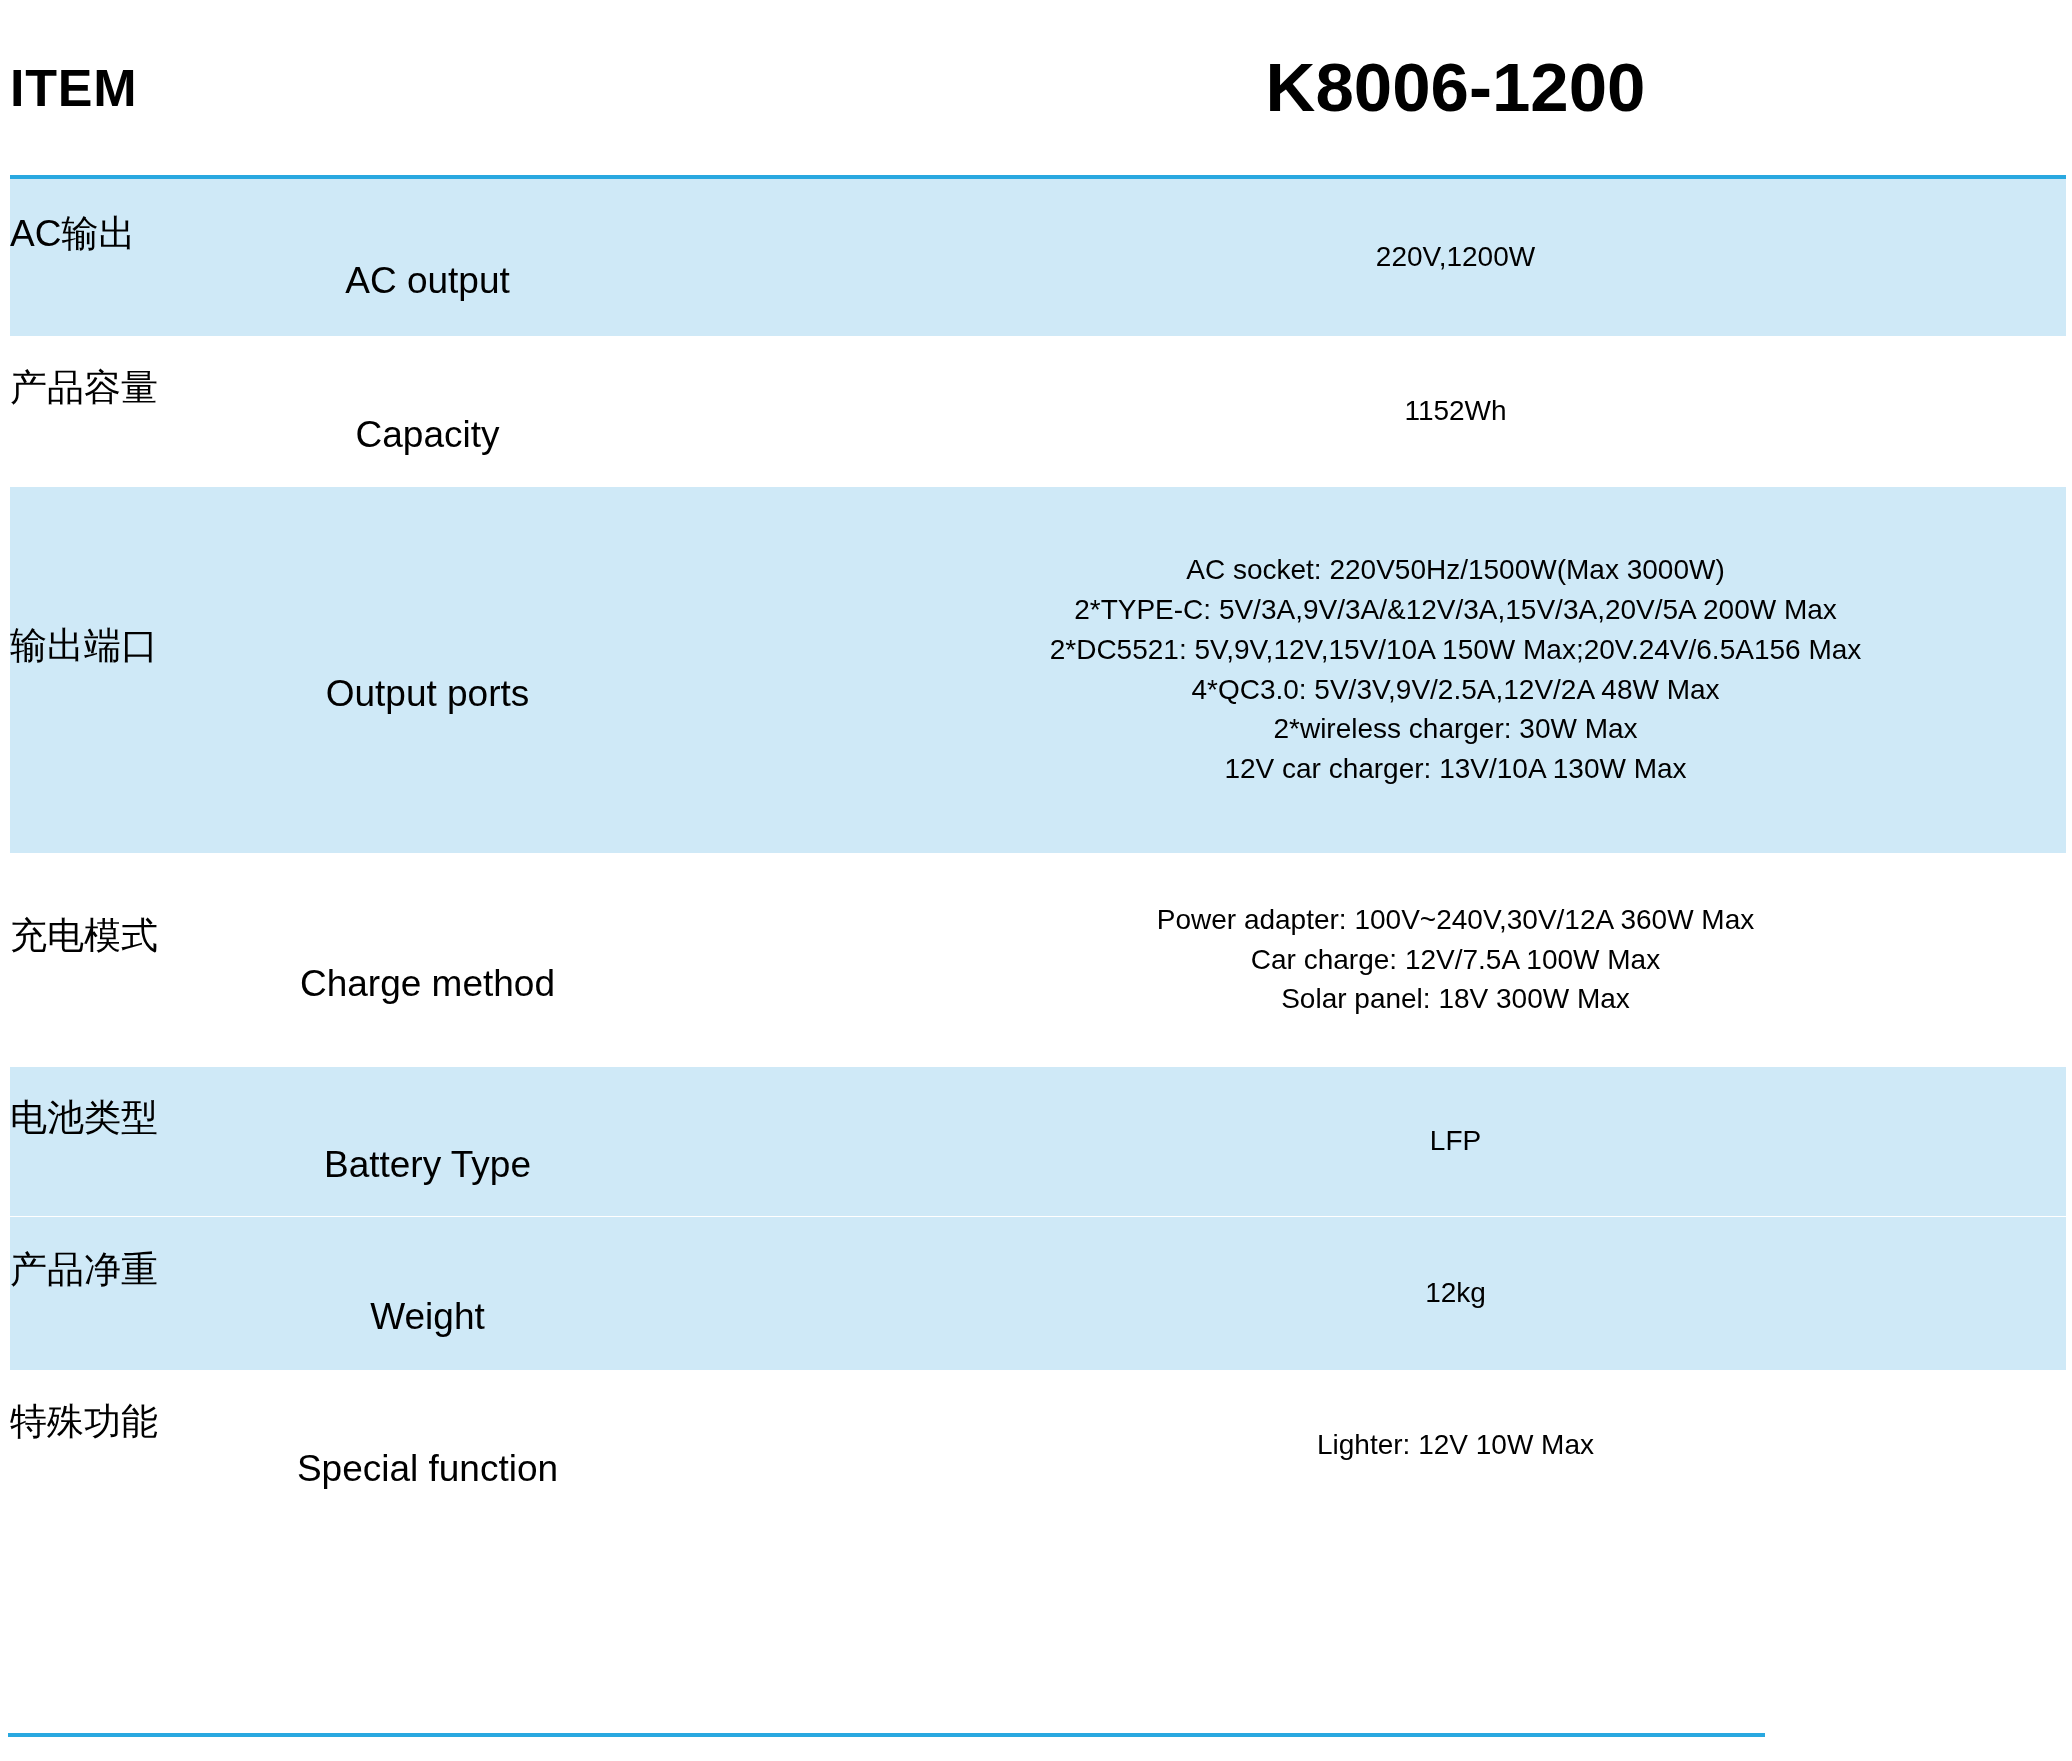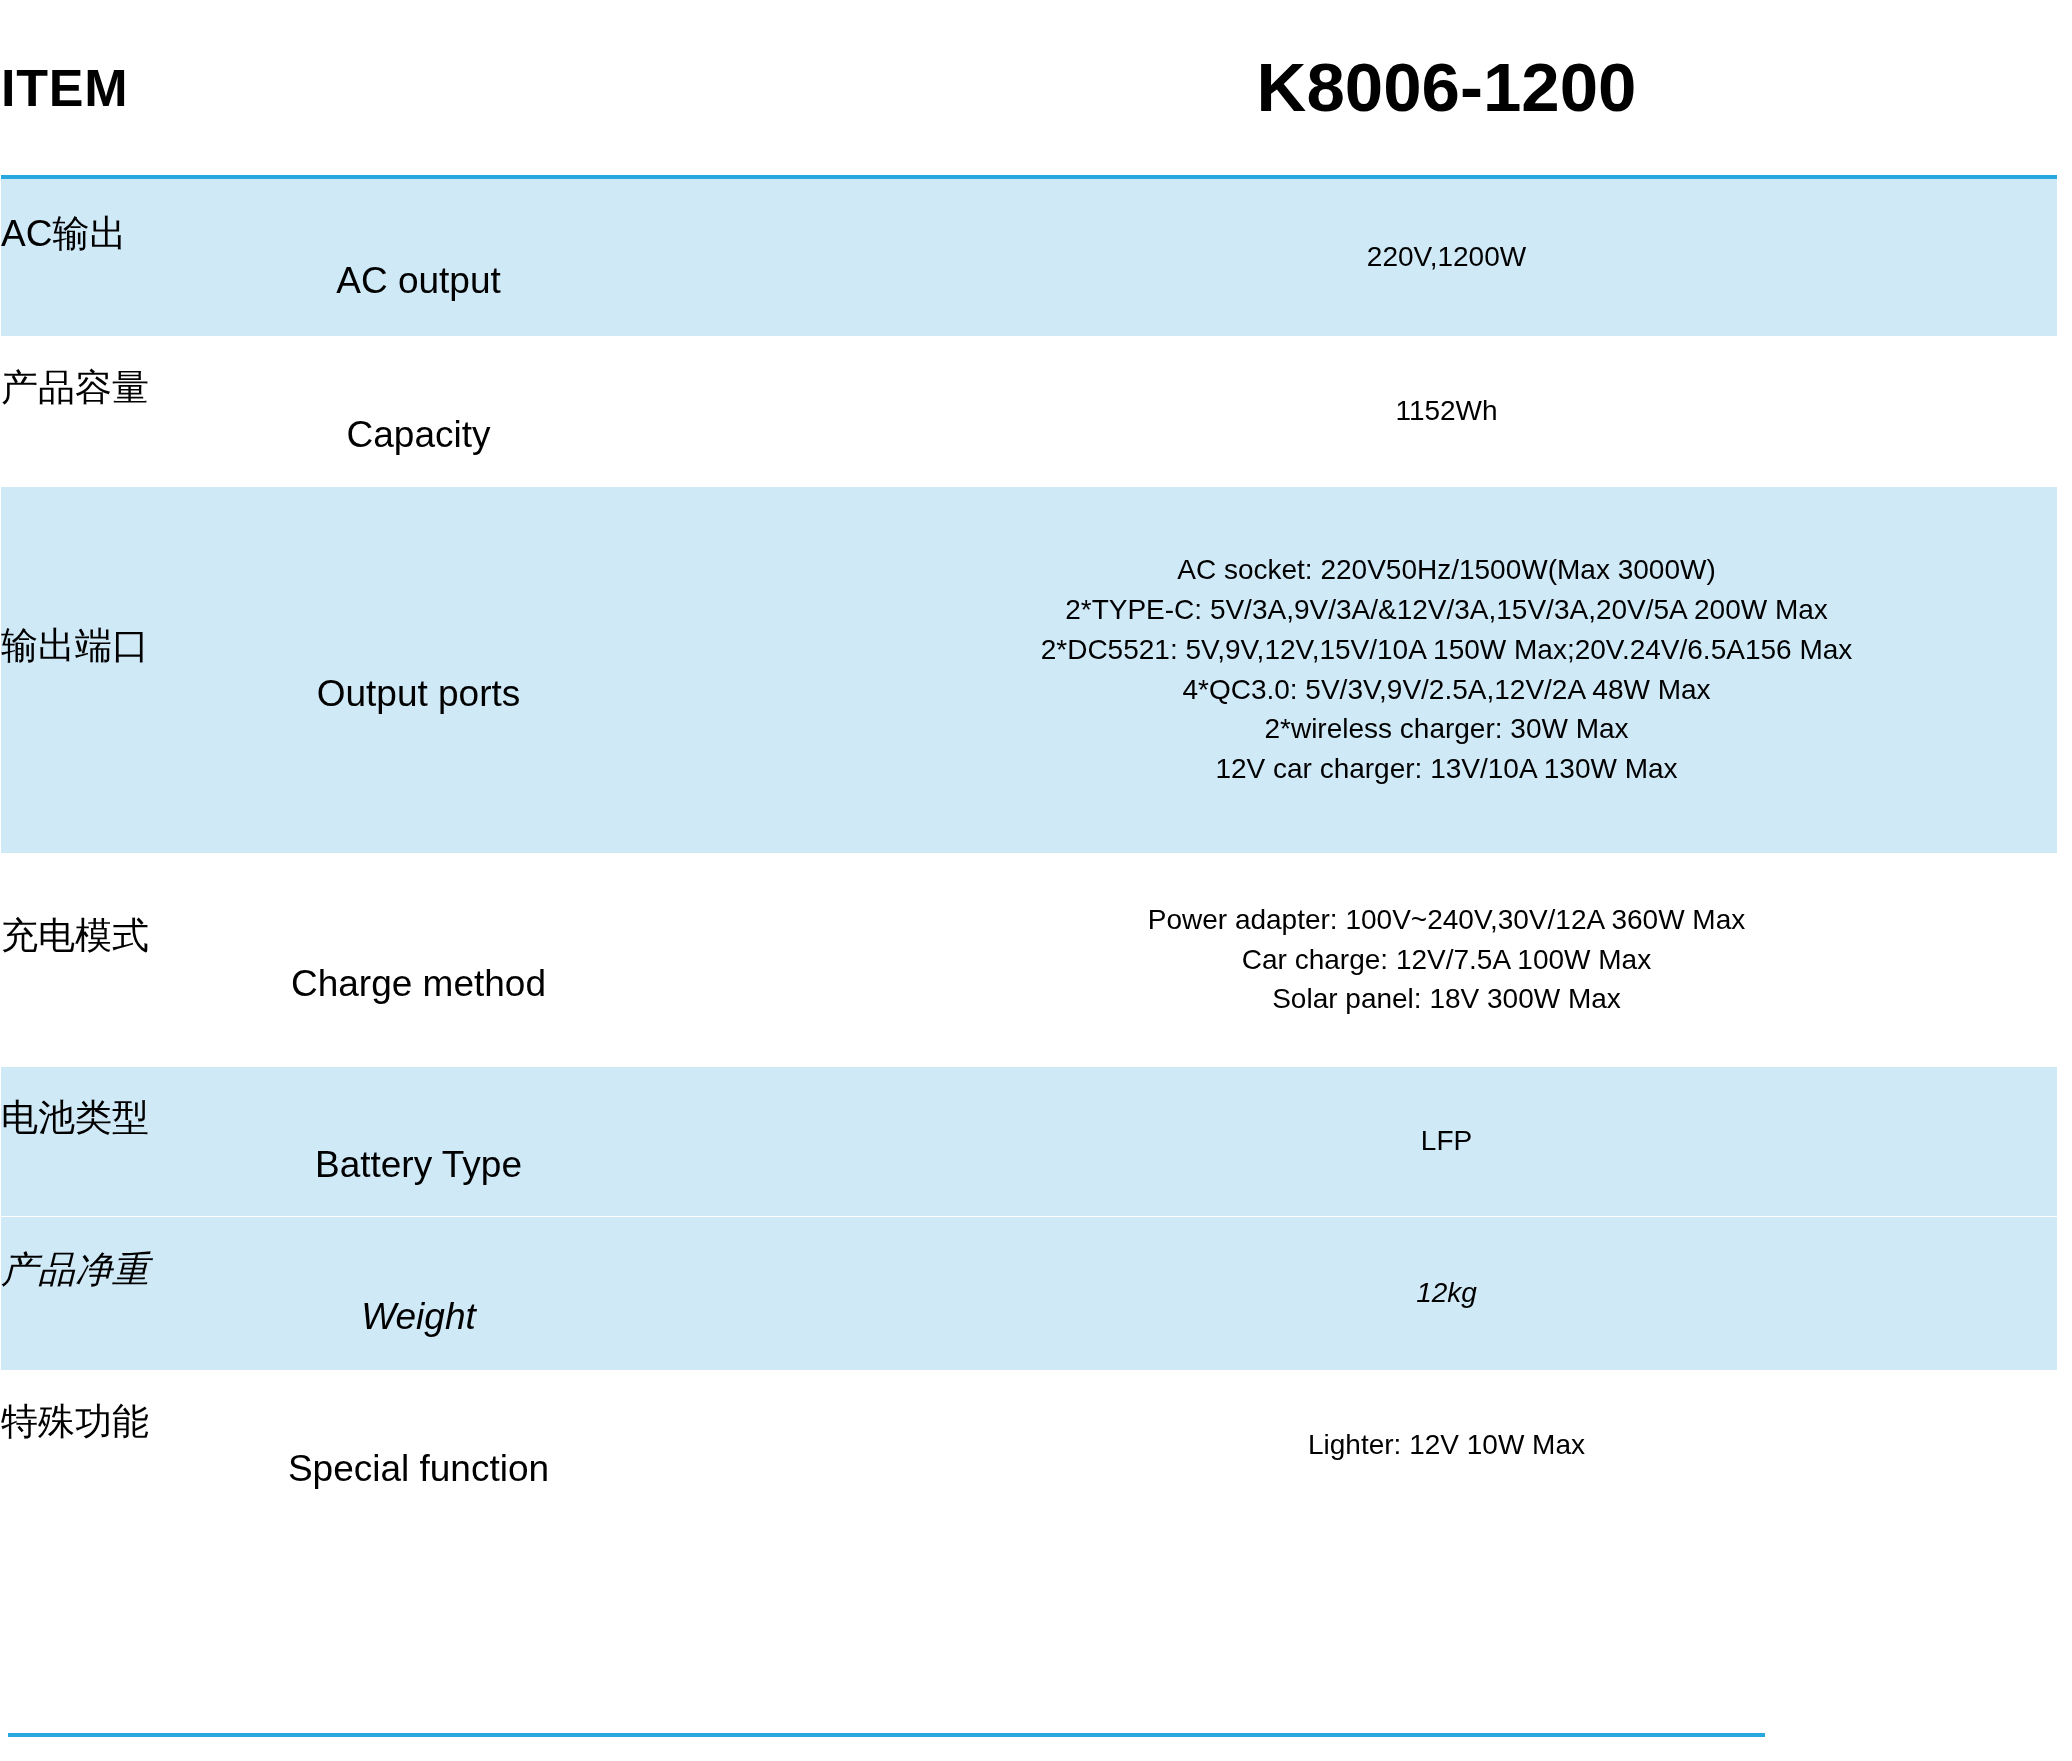--- a/index.html
+++ b/index.html
@@ -11,21 +11,21 @@
     width: 2072px;
     height: 1762px;
     font-family: "Liberation Sans", "DejaVu Sans", sans-serif;
     color: #000000;
     overflow: hidden;
   }
   .sheet {
     width: 1773px;
     height: 1762px;
     box-sizing: border-box;
-    padding: 0 1px;
+    padding: 0 10px;
     position: relative;
   }
   table.spec {
     width: 2056px;
     border-collapse: collapse;
     table-layout: fixed;
   }
   table.spec td {
     vertical-align: middle;
     padding: 0;
@@ -82,21 +82,21 @@
     padding-right: 125px;
   }
   .value-cell .line { display: block; white-space: nowrap; }
 
   .h-ac      { height: 159px; }
   .h-cap     { height: 150px; }
   .h-ports   { height: 367px; }
   .h-charge  { height: 213px; margin-top: 36px; }
   .h-batt    { height: 150px; }
   .h-size    { height: 154px; }
-  .h-weight  { height: 154px; font-style: italic; }
+  .h-weight  { height: 154px; }
   .h-special { height: 150px; }
 
   .bottom-rule {
     position: absolute;
     left: 8.3px;
     right: 8.3px;
     bottom: 25px;
     height: 4.2px;
     background: #29a8e0;
   }

